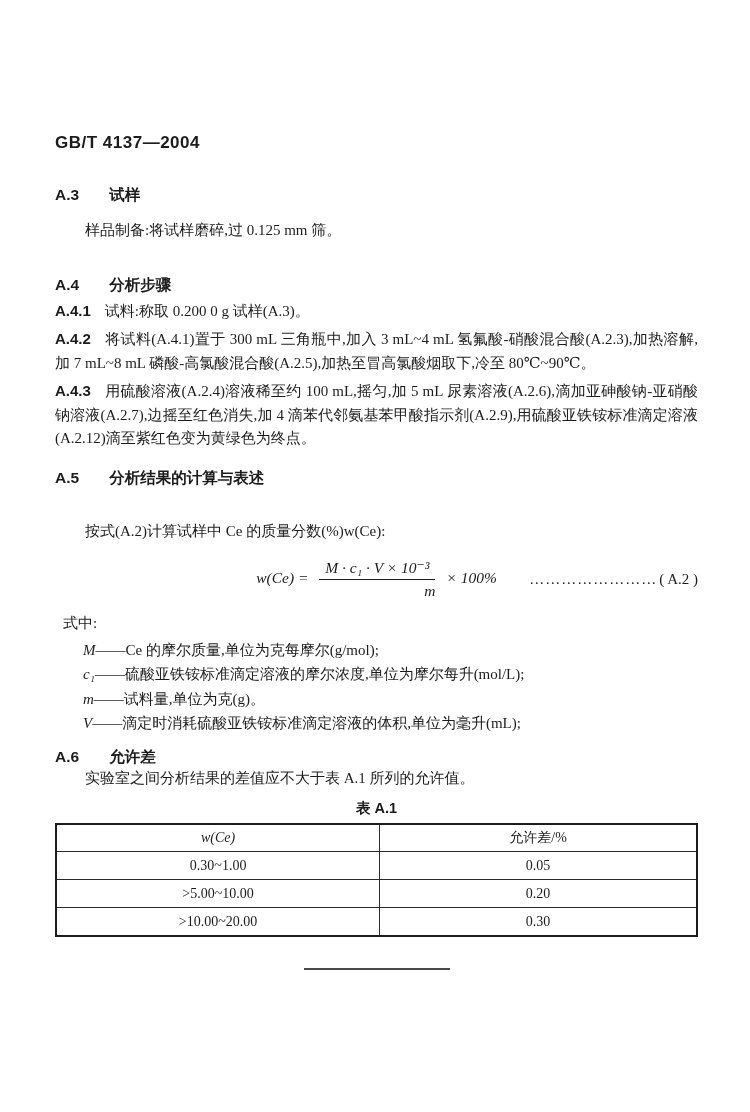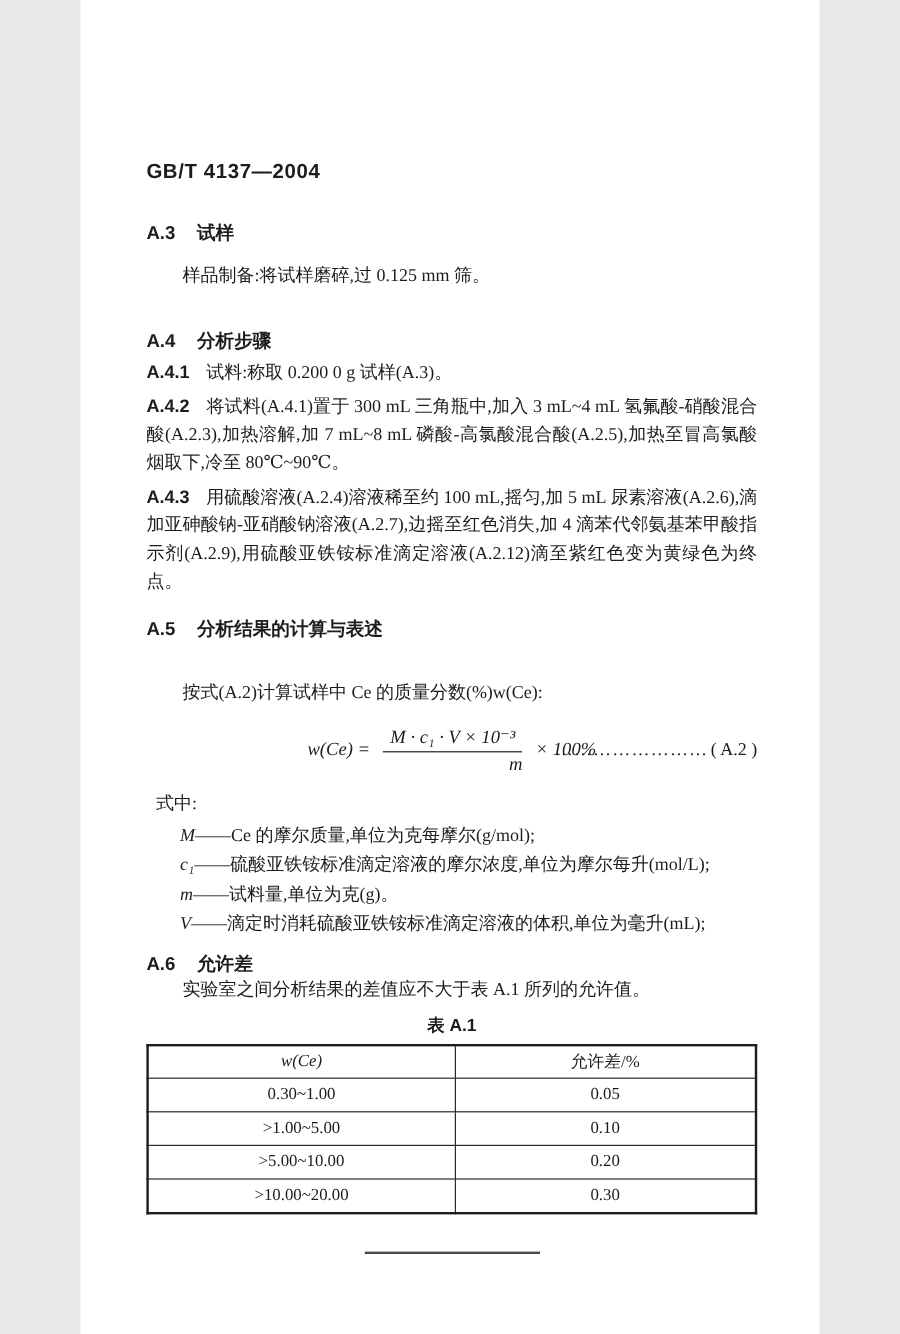--- a/index.html
+++ b/index.html
@@ -1,37 +1,37 @@
 <!DOCTYPE html>
 <html><head>
 <meta charset="utf-8">
 <style>
   html,body{margin:0;padding:0;background:#e8e8e8;}
   .page{
     position:relative;
-    width:616px;height:1112px;
+    width:750px;height:1112px;
     margin:0 auto;
     background:#ffffff;
     box-sizing:border-box;
     padding:133px 52px 0 55px;
     overflow:hidden;
     color:#1c1c1c;
     font-family:"Liberation Serif","DejaVu Serif",serif;
     font-size:15px;
   }
   .doc-number{
     font-family:"Liberation Sans","DejaVu Sans",sans-serif;
     font-weight:bold;font-size:17px;line-height:20px;letter-spacing:.5px;
   }
   .heading{
     margin-top:32px;
     font-family:"Liberation Sans","DejaVu Sans",sans-serif;
     font-weight:bold;font-size:15.5px;line-height:20px;
   }
-  .heading .h-num{margin-right:18px;}
+  .heading .h-num{margin-right:30px;}
   p{margin:0;}
   .body{line-height:23.5px;text-align:justify;}
   .indent{text-indent:2em;}
   .mt-para{margin-top:14px;}
   .clause{margin-top:4px;}
   .clause-num{
     font-family:"Liberation Sans","DejaVu Sans",sans-serif;
     font-weight:bold;margin-right:14px;
   }
   .a5-intro{margin-top:32px;}
@@ -155,24 +155,20 @@
         <th class="col-w th-wce">w(Ce)</th>
         <th>允许差/%</th>
       </tr>
     </thead>
     <tbody>
       <tr>
         <td>0.30~1.00</td>
         <td>0.05</td>
       </tr>
       <tr>
-        <td>&gt;1.00~5.00</td>
-        <td>0.10</td>
-      </tr>
-      <tr>
         <td>&gt;5.00~10.00</td>
         <td>0.20</td>
       </tr>
       <tr>
         <td>&gt;10.00~20.00</td>
         <td>0.30</td>
       </tr>
     </tbody>
   </table>
 

